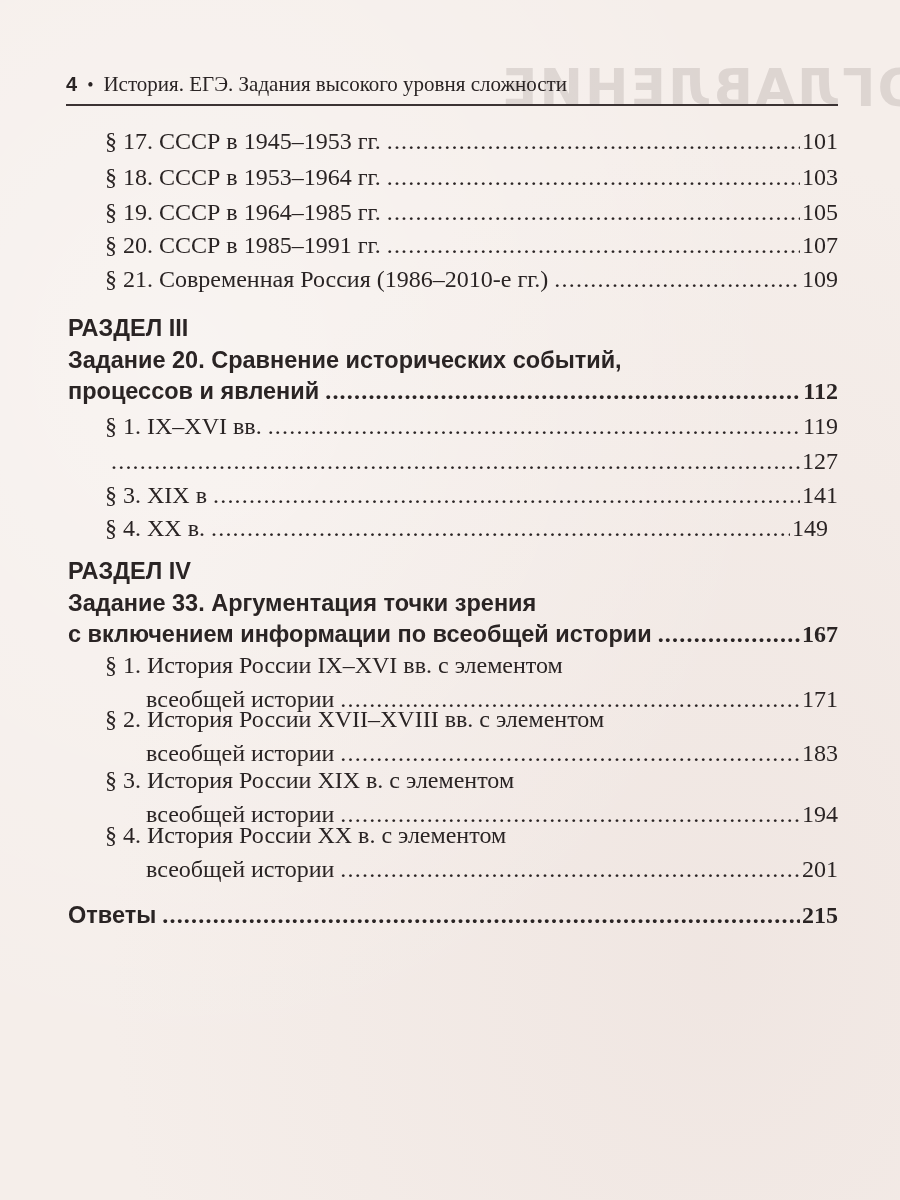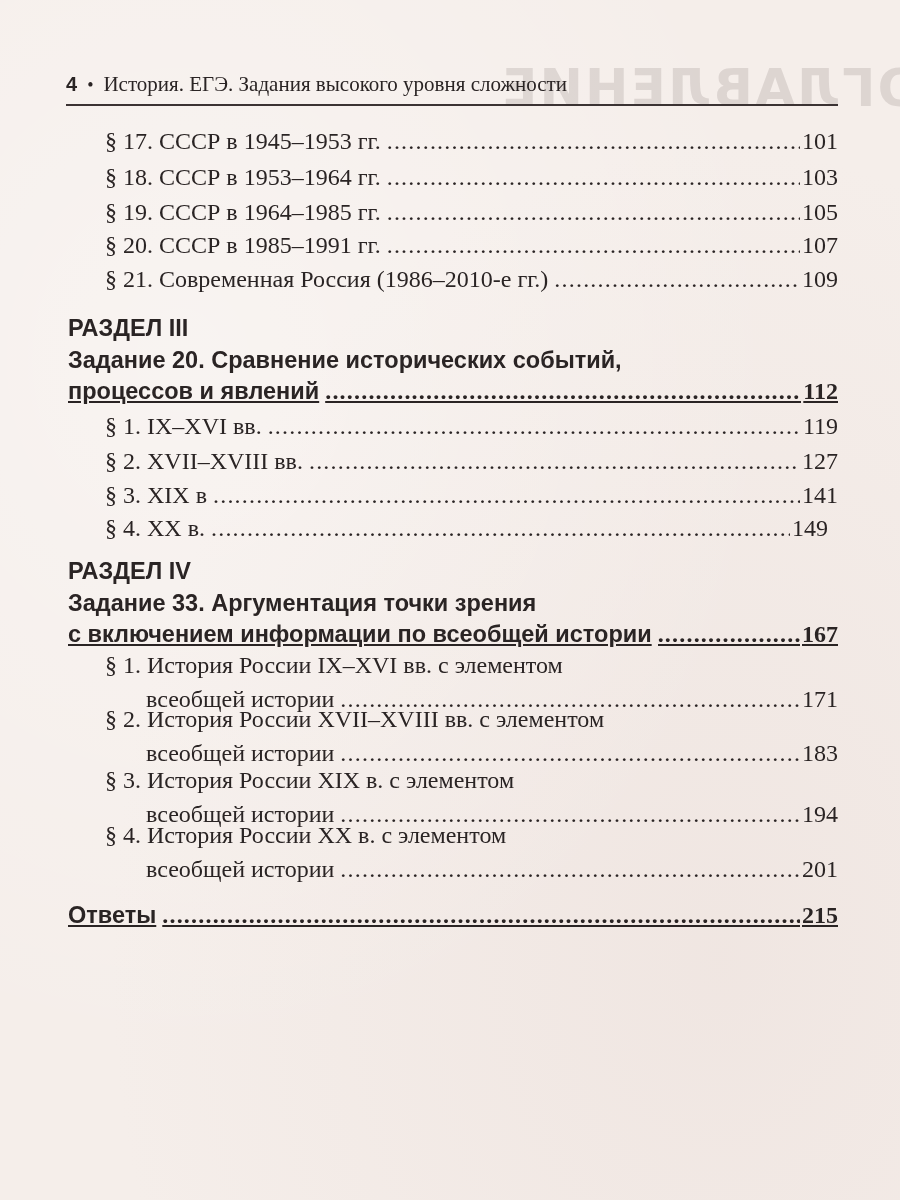--- a/index.html
+++ b/index.html
@@ -88,21 +88,20 @@
       flex: 0 0 auto;
     }
     .serif {
       font-family: "Liberation Serif", serif;
       font-size: 24px;
     }
     .sans-bold {
       font-family: "Liberation Sans", sans-serif;
       font-weight: bold;
       font-size: 23.5px;
-      text-decoration: underline;
     }
     .line-only {
       position: absolute;
       white-space: nowrap;
     }
     .bold-heading {
       font-family: "Liberation Sans", sans-serif;
       font-weight: bold;
       font-size: 23.5px;
     }
@@ -155,21 +154,20 @@
       <span class="leader serif"></span>
       <span class="page-no serif">112</span>
     </div>
 
     <div class="row serif" style="left:105px; right:62px; top:413px;">
       <span class="title">§ 1. IX–XVI вв.</span>
       <span class="leader"></span>
       <span class="page-no">119</span>
     </div>
     <div class="row serif" style="left:105px; right:62px; top:448px;">
-      <span class="title">§ 2. XVII–XVIII вв.</span>
       <span class="leader"></span>
       <span class="page-no">127</span>
     </div>
     <div class="row serif" style="left:105px; right:62px; top:482px;">
       <span class="title">§ 3. XIX в</span>
       <span class="leader"></span>
       <span class="page-no">141</span>
     </div>
     <div class="row serif" style="left:105px; right:72px; top:515px;">
       <span class="title">§ 4. XX в.</span>

